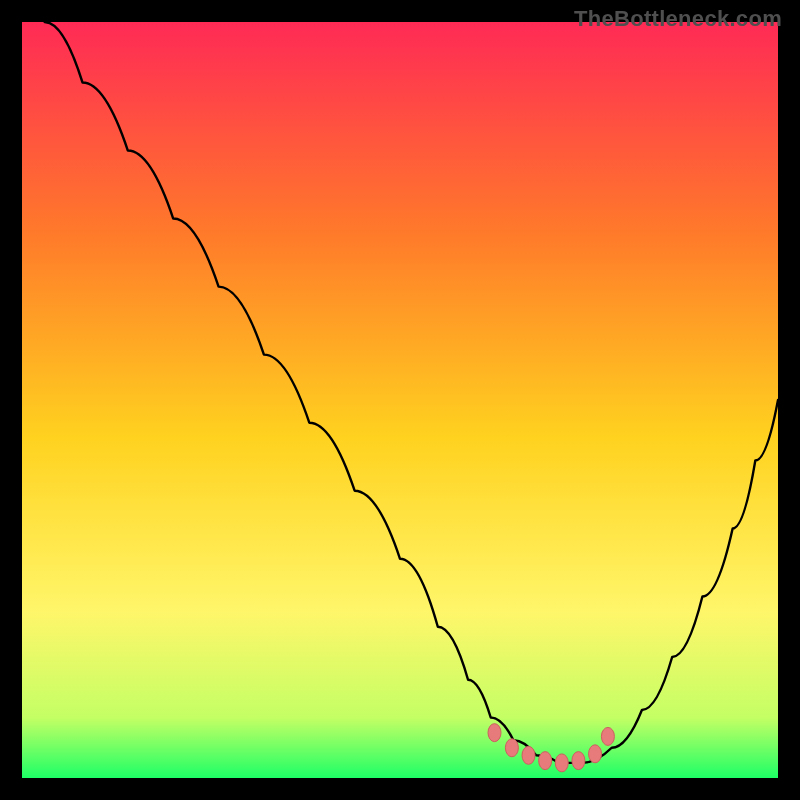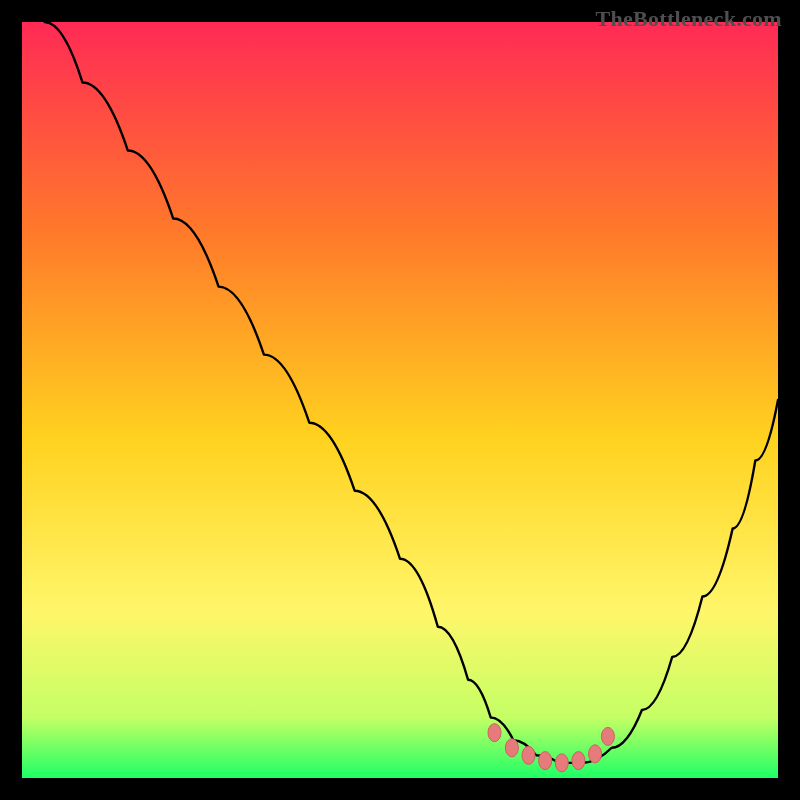--- a/index.html
+++ b/index.html
@@ -9,21 +9,20 @@
     height: 800px;
     background: #000000;
     overflow: hidden;
     font-family: Arial, Helvetica, sans-serif;
   }
   .frame {
     position: relative;
     width: 800px;
     height: 713px;
     background: #000000;
-    font-family: Liberation Serif, serif;
   }
   .watermark {
     position: absolute;
     top: 6px;
     right: 18px;
     color: #4f4f4f;
     font-size: 22px;
     font-weight: 600;
     letter-spacing: 0.3px;
     z-index: 5;

